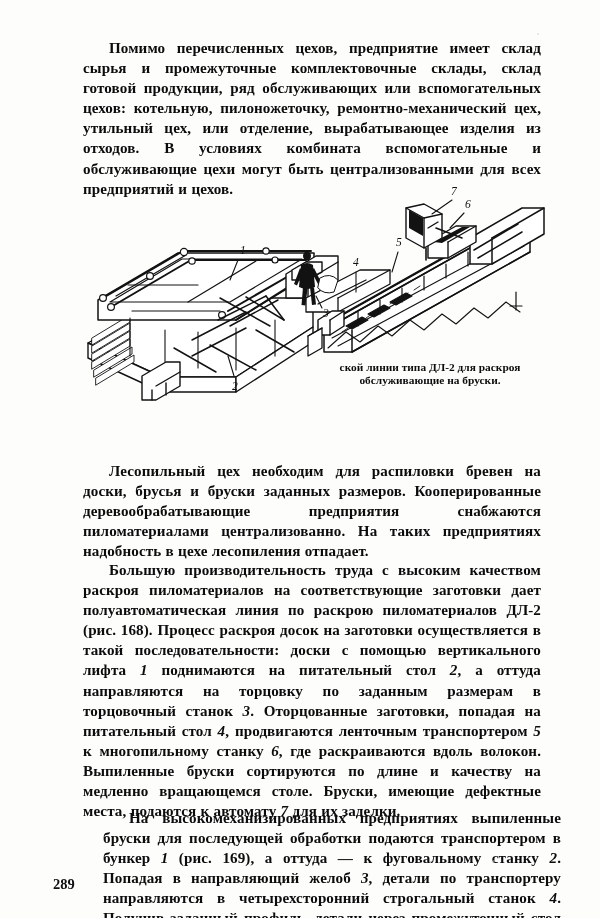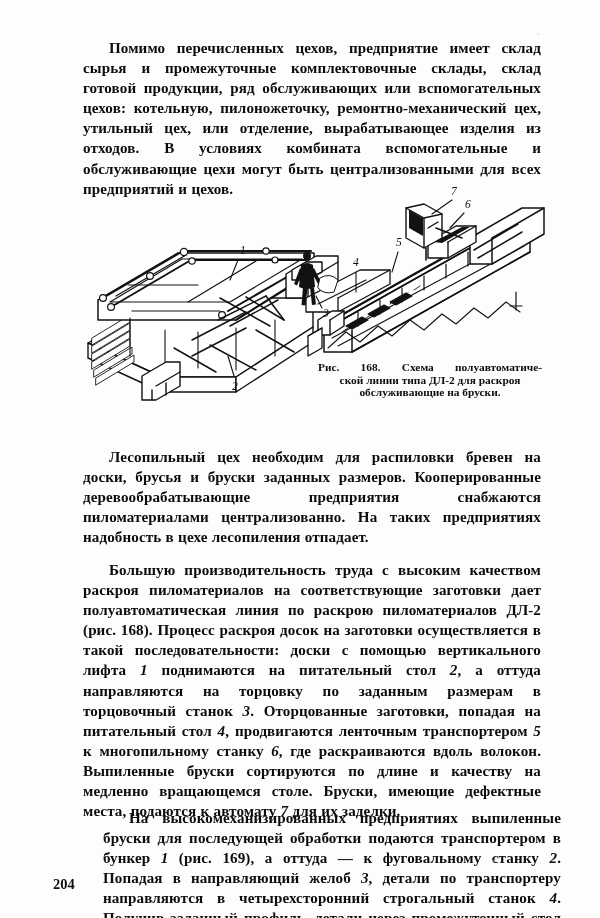--- a/index.html
+++ b/index.html
@@ -300,35 +300,34 @@
         <text x="253" y="137">3</text>
         <text x="283" y="86">4</text>
         <text x="326" y="66">5</text>
         <text x="395" y="28">6</text>
         <text x="381" y="15">7</text>
       </g>
     </svg>
   </div>
 
   <div id="fig-caption">
-    <div class="cap-first">Рис. 168.  Схема  полуавтоматиче-</div>
     <div>ской линии типа ДЛ-2 для раскроя</div>
     <div>обслуживающие  на  бруски.</div>
   </div>
 
-  <div class="textcol" style="top:447px;">
+  <div class="textcol" style="top:461px;">
     <p class="para ind">Лесопильный цех необходим для распиловки бревен на доски, брусья и бруски заданных размеров. Кооперированные деревообрабатывающие предприятия снабжаются пиломатериалами централизованно. На таких предприятиях надобность в цехе лесопиления отпадает.</p>
   </div>
 
   <div class="textcol" style="top:560px;">
     <p class="para ind">Большую производительность труда с высоким качеством раскроя пиломатериалов на соответствующие заготовки дает полуавтоматическая линия по раскрою пиломатериалов ДЛ-2 (рис. 168). Процесс раскроя досок на заготовки осуществляется в такой последовательности: доски с помощью вертикального лифта <span class="it">1</span> поднимаются на питательный стол <span class="it">2</span>, а оттуда направляются на торцовку по заданным размерам в торцовочный станок <span class="it">3</span>. Оторцованные заготовки, попадая на питательный стол <span class="it">4</span>, продвигаются ленточным транспортером <span class="it">5</span> к многопильному станку <span class="it">6</span>, где раскраиваются вдоль волокон. Выпиленные бруски сортируются по длине и качеству на медленно вращающемся столе. Бруски, имеющие дефектные места, подаются к автомату <span class="it">7</span> для их заделки.</p>
   </div>
 
   <div class="textcol" style="top:808px;margin-left:20px;">
     <p class="para ind">На высокомеханизированных предприятиях выпиленные бруски для последующей обработки подаются транспортером в бункер <span class="it">1</span> (рис. 169), а оттуда — к фуговальному станку <span class="it">2</span>. Попадая в направляющий желоб <span class="it">3</span>, детали по транспортеру направляются в четырехсторонний строгальный станок <span class="it">4</span>. Получив заданный профиль, детали через промежуточный стол <span class="it">5</span></p>
   </div>
 
-  <div id="folio">204</div>
+  <div id="folio">289</div>
 
   <div class="scanspeck" style="left:492px;top:860px;width:3px;height:3px;"></div>
   <div class="scanspeck" style="left:537px;top:33px;width:2px;height:2px;"></div>
 
 </div>
 
 </body></html>

